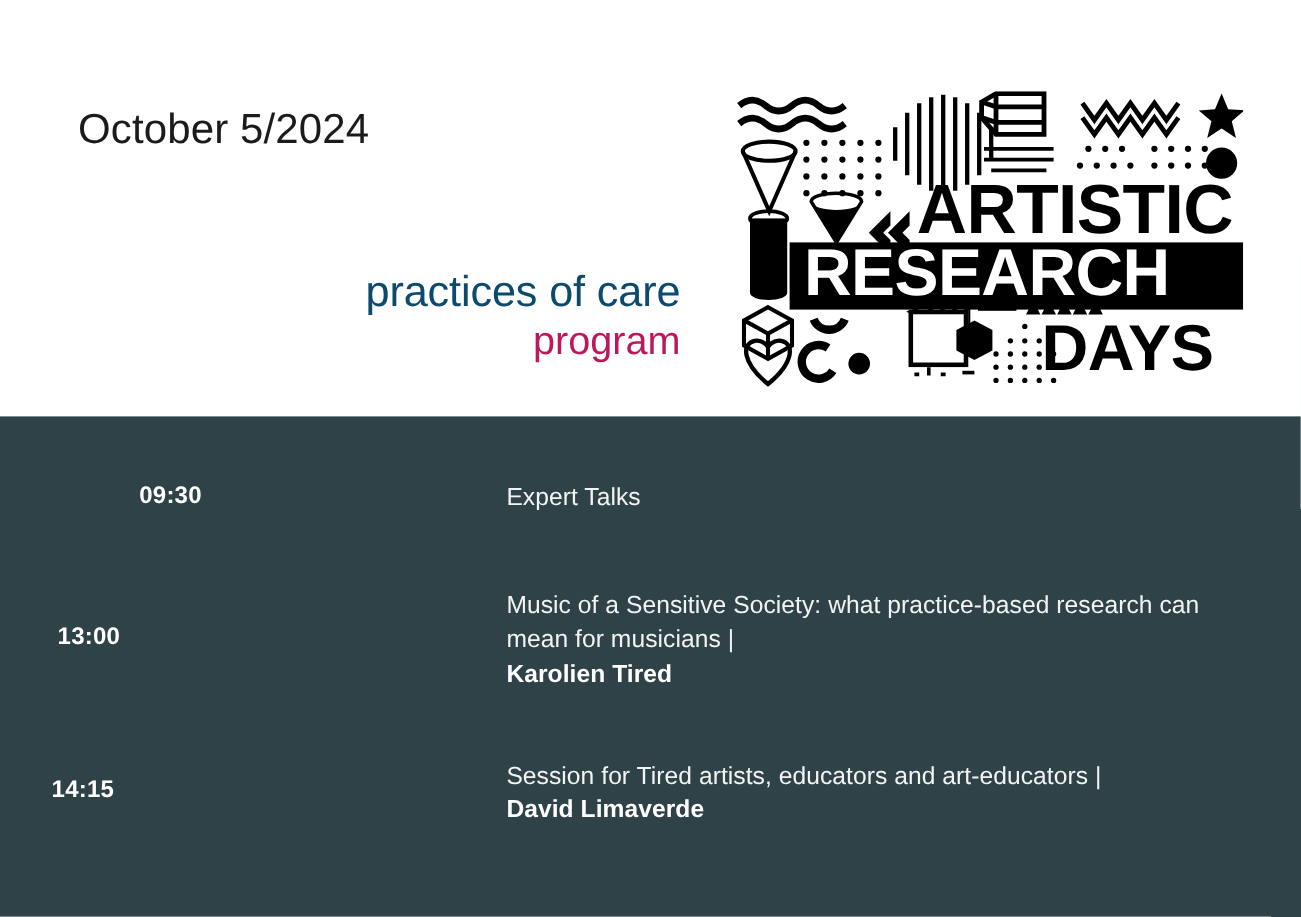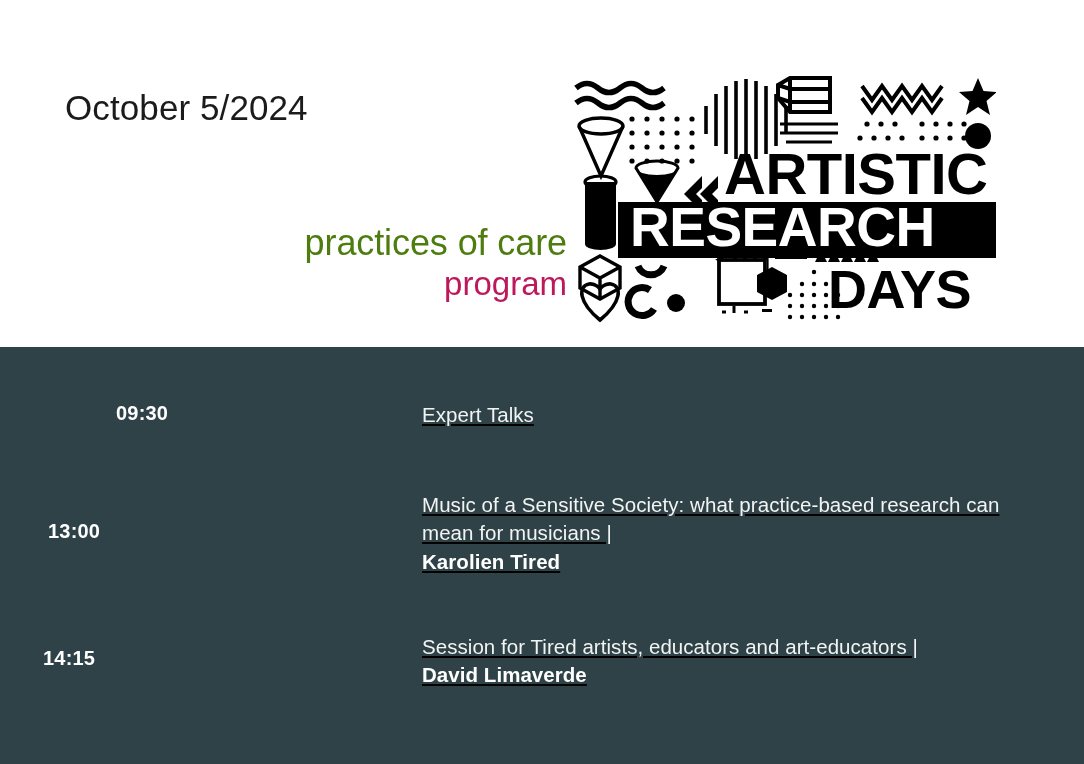--- a/index.html
+++ b/index.html
@@ -45,36 +45,36 @@
   .subtitle-block {
     position: absolute;
     left: 0;
     top: 222px;
     width: 567px;
     text-align: right;
   }
   .subtitle-main {
     font-size: 36px;
     font-weight: 400;
-    color: #4d7c0f;
+    color: #0c4a6e;
     line-height: 1.16;
     letter-spacing: -0.1px;
   }
   .subtitle-sub {
     font-size: 33px;
     font-weight: 300;
     color: #be185d;
     line-height: 1.22;
     letter-spacing: 0px;
   }
 
   
   .logo {
     position: absolute;
-    left: 572px;
+    left: 612px;
     top: 76px;
     width: 424px;
     height: 248px;
   }
   .logo svg { display: block; width: 424px; height: 248px; }
 
   
   .schedule {
     position: absolute;
     left: 0;
@@ -97,21 +97,20 @@
     box-sizing: border-box;
     font-size: 20px;
     font-weight: 700;
     color: #ffffff;
     letter-spacing: 0.2px;
     flex: 0 0 422px;
   }
   .row-body {
     flex: 1 1 auto;
     padding-right: 44px;
-    text-decoration: underline;
   }
   .row-title {
     font-size: 20.5px;
     font-weight: 400;
     color: #f2f4f4;
     line-height: 1.38;
     letter-spacing: 0.05px;
   }
   .row-speaker {
     font-size: 20.5px;

